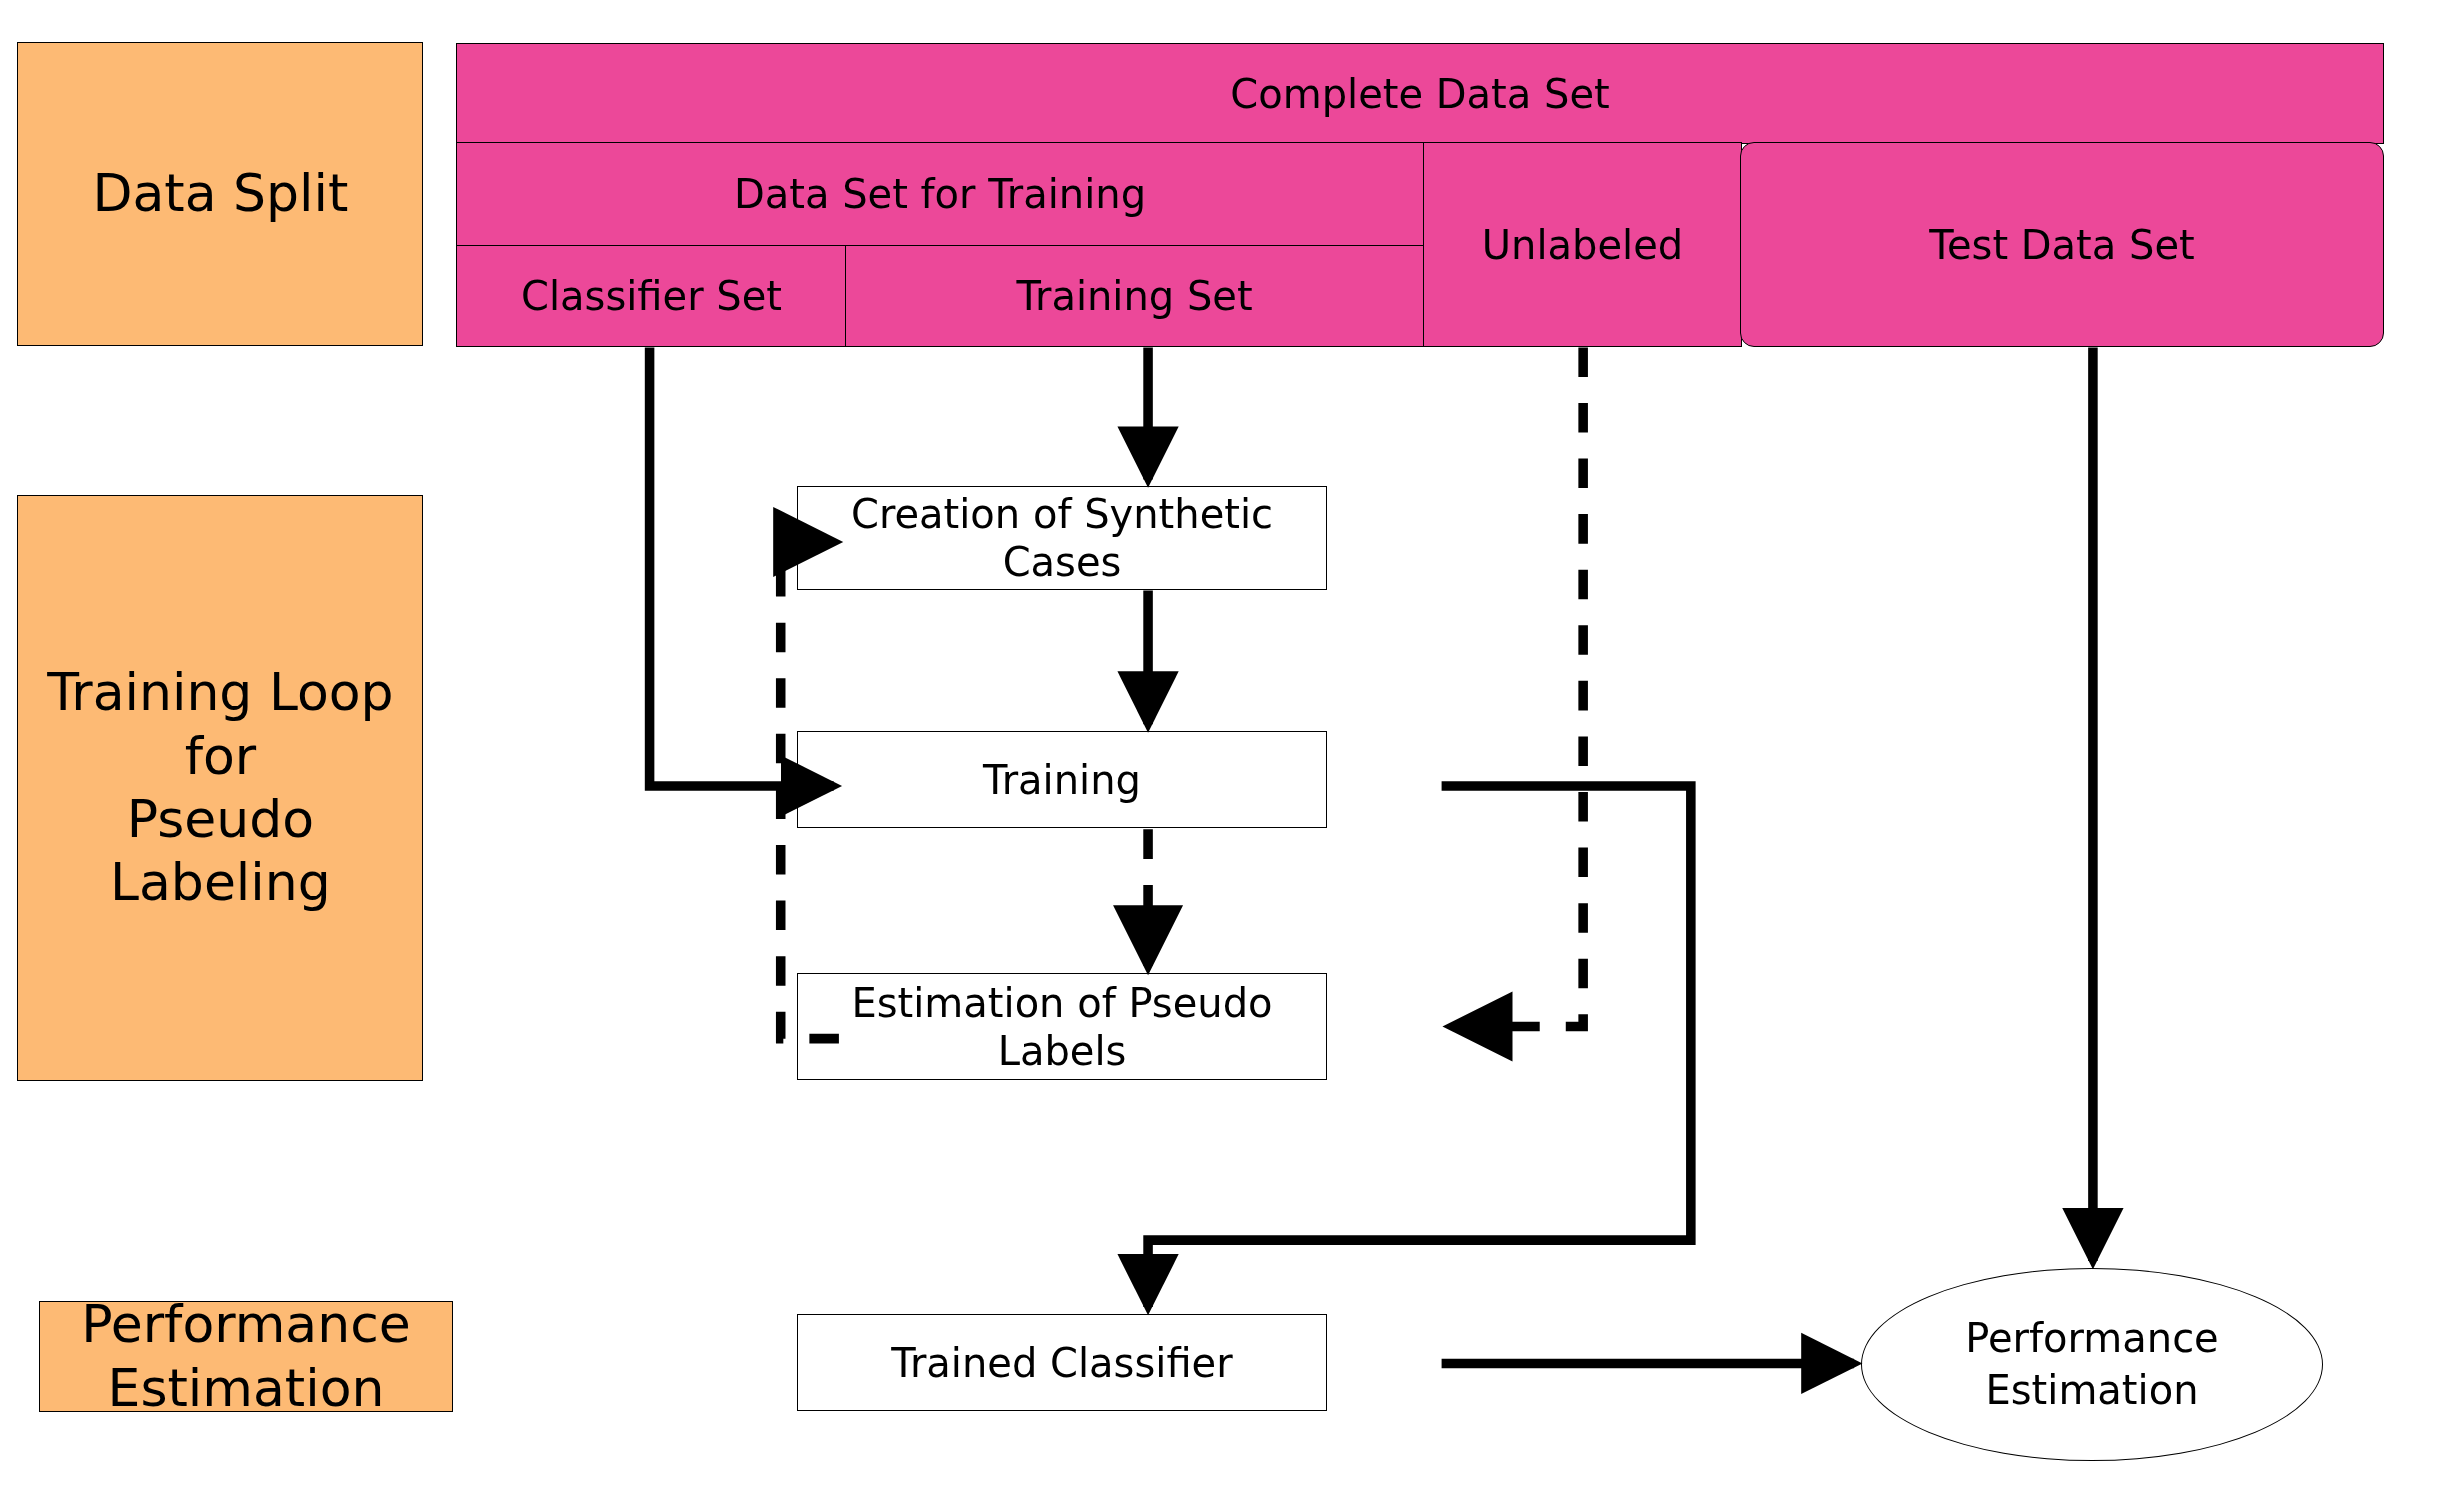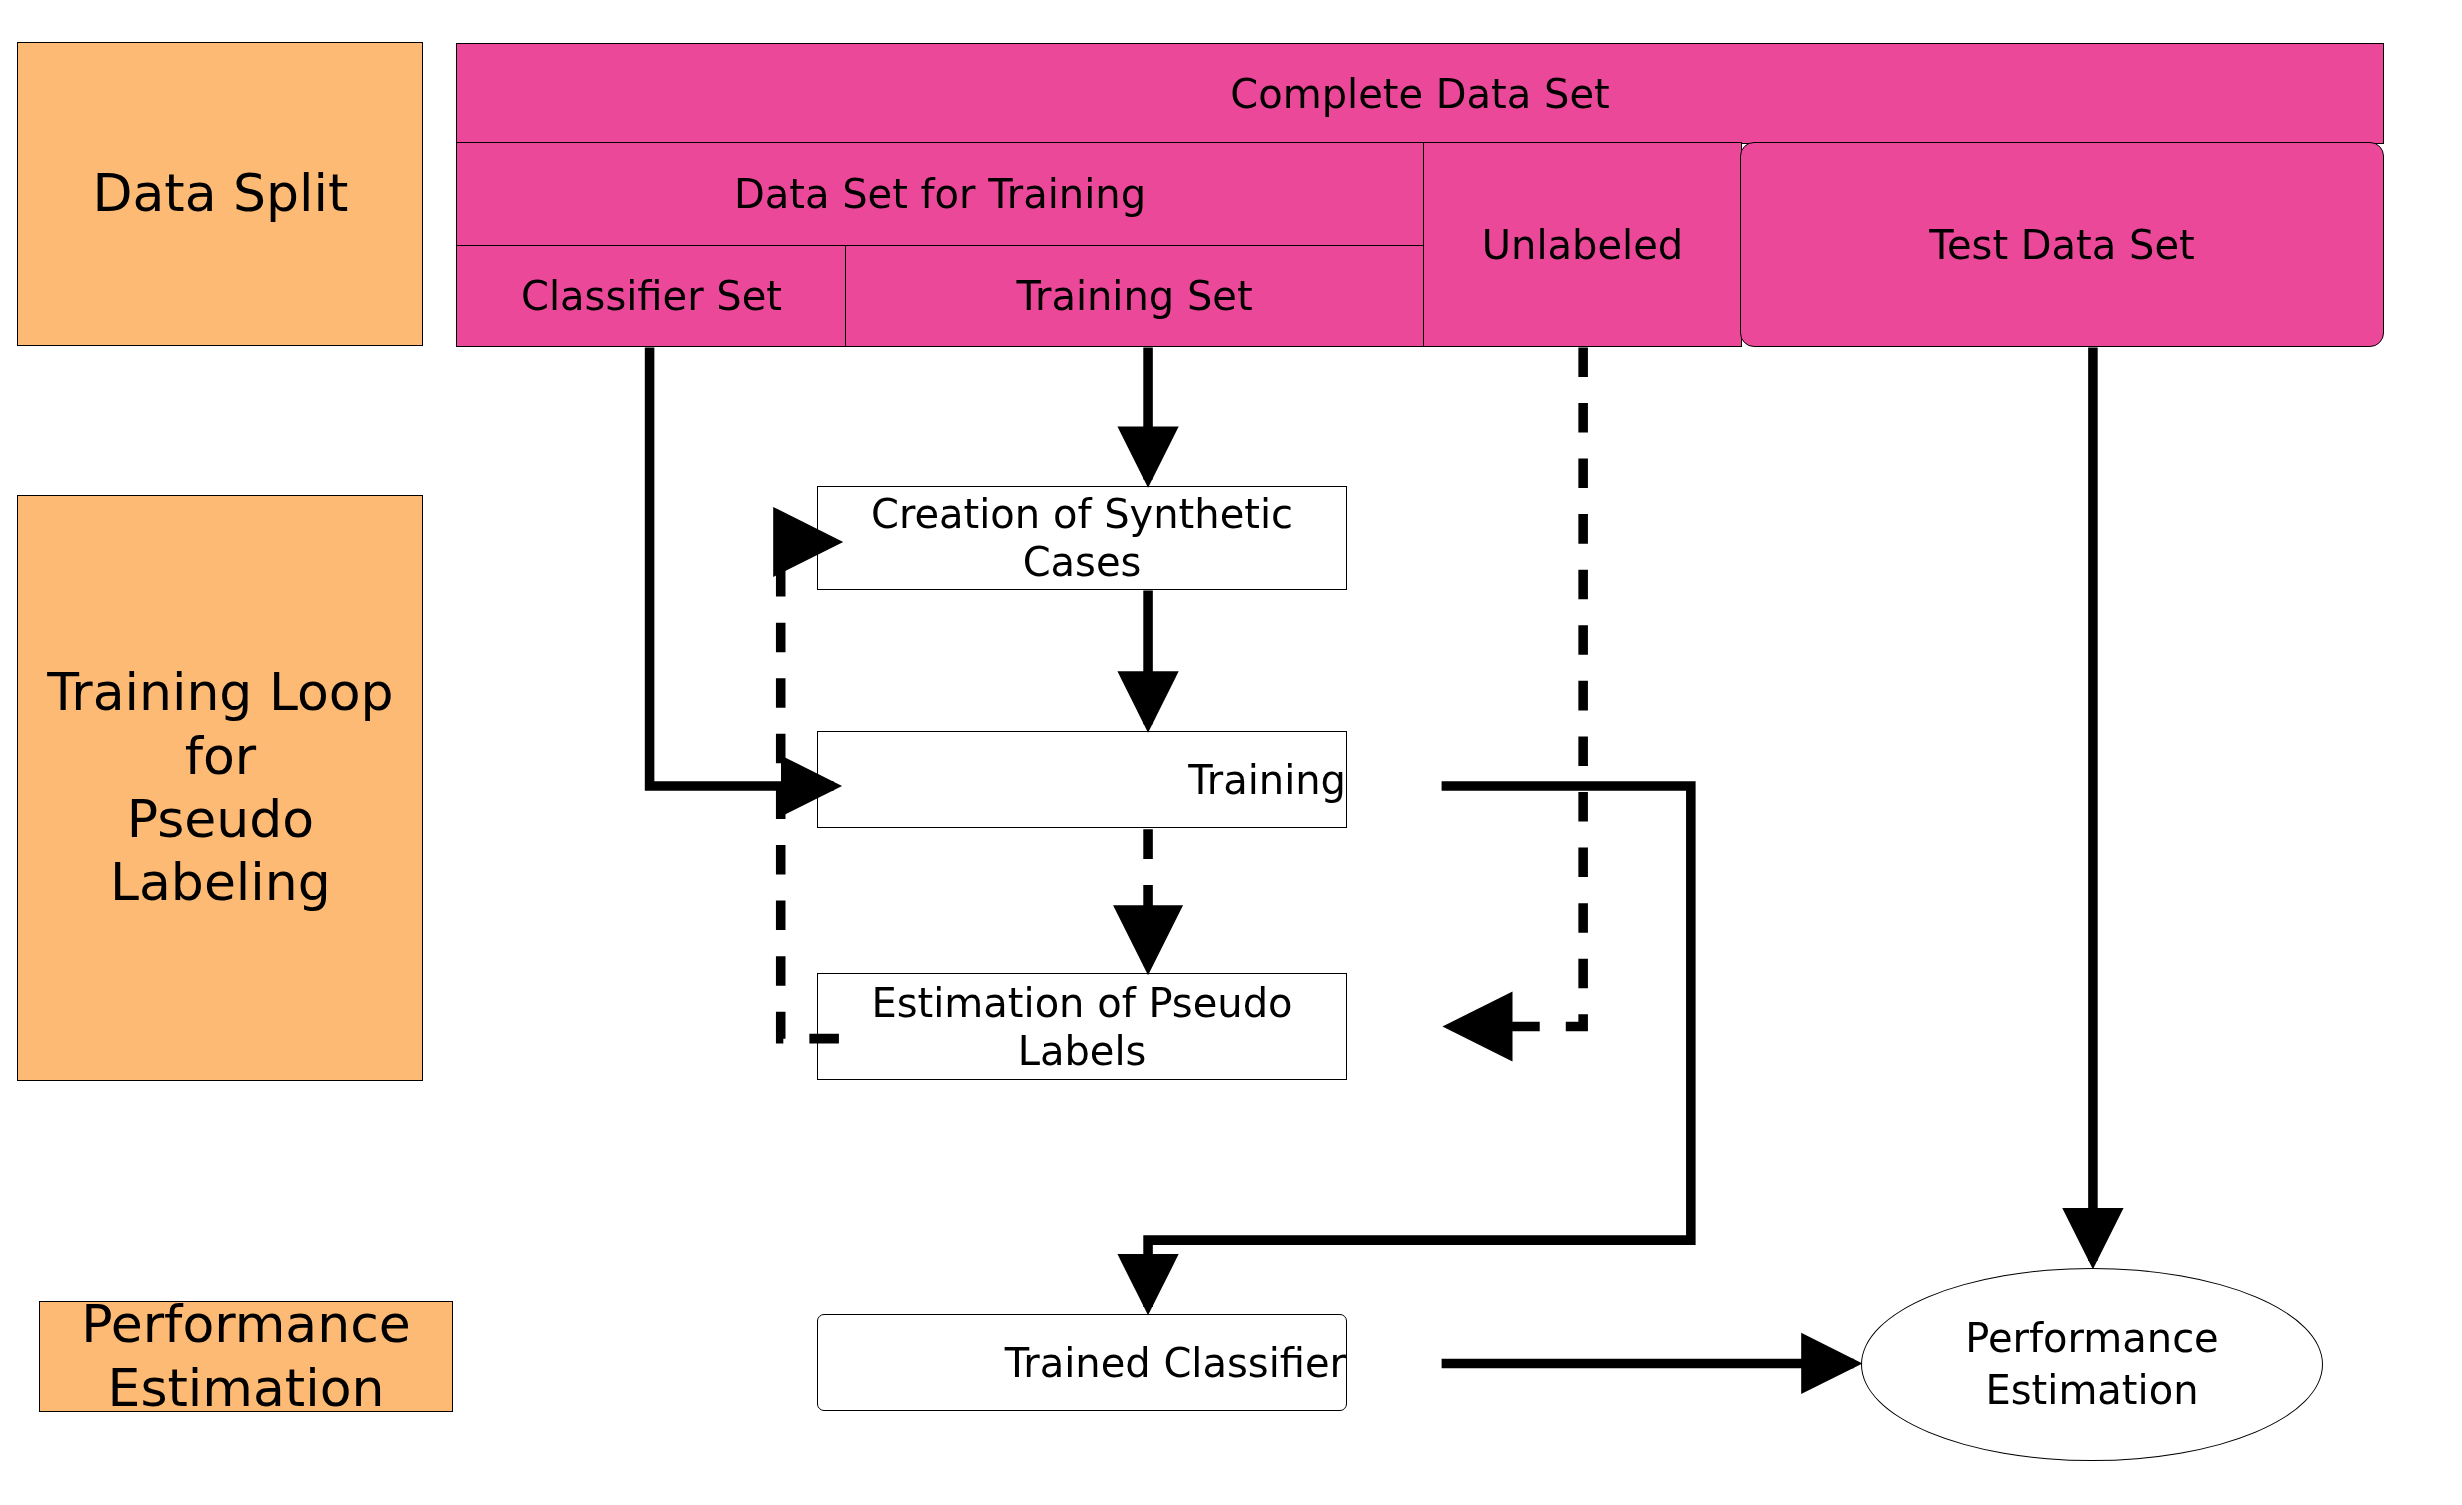--- a/index.html
+++ b/index.html
@@ -67,32 +67,32 @@
   #cell-test       { left: 1284px; top: 99px; width: 644px;  height: 205px; border-radius: 14px; }
 
   
   .proc-box {
     position: absolute;
     box-sizing: border-box;
     border: 1.7px solid #000000;
     background: #ffffff;
     display: flex;
     align-items: center;
-    justify-content: flex-end;
+    justify-content: center;
     text-align: center;
     color: #000000;
     font-size: 40px;
     line-height: 1.2;
-    left: 817px;
+    left: 797px;
     width: 530px;
   }
   #box-synthetic  { top: 486px;  height: 104px; }
   #box-training   { top: 731px;  height: 97px; }
   #box-pseudo     { top: 973px; height: 107px; }
-  #box-classifier { top: 1314px; height: 97px; border-radius: 7px; }
+  #box-classifier { top: 1314px; height: 97px; }
 
   
   #ellipse-perf {
     position: absolute;
     left: 1861px;
     top: 1268px;
     width: 462px;
     height: 193px;
     box-sizing: border-box;
     border: 1.7px solid #000000;

